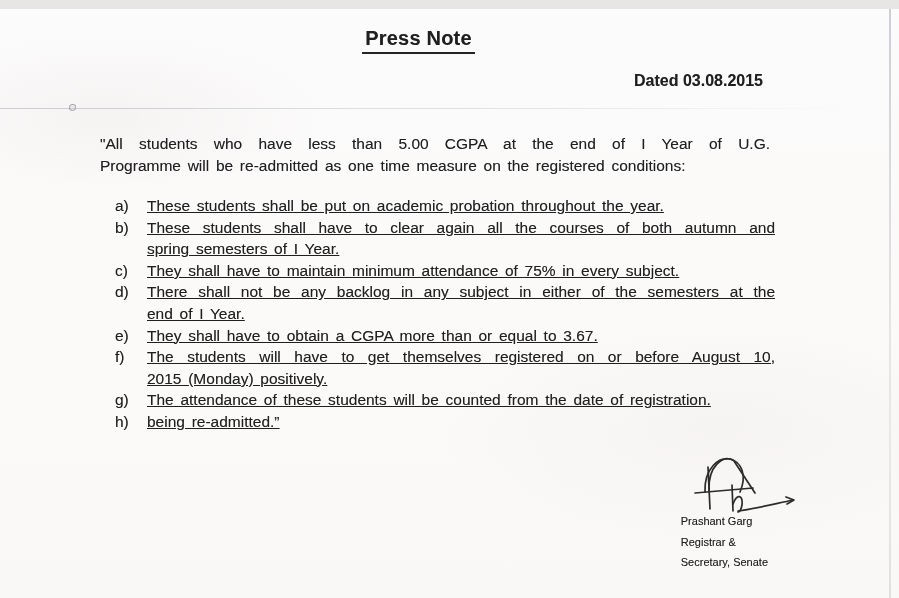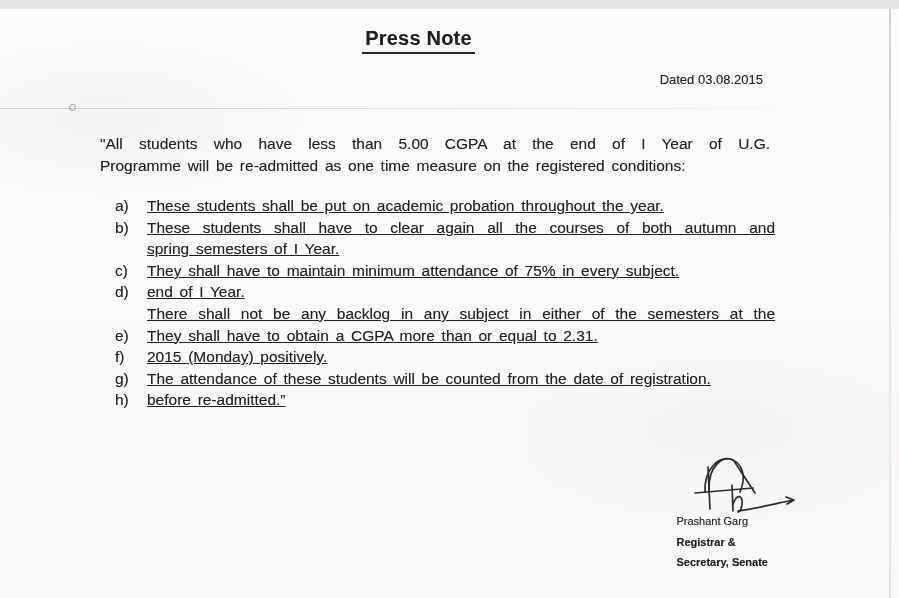--- a/index.html
+++ b/index.html
@@ -58,21 +58,22 @@
     font-weight: 700;
     letter-spacing: 0.2px;
     padding: 0 3px 2px 3px;
     border-bottom: 2px solid #242424;
   }
 
   
   .dated {
     position: absolute;
     top: 63px; right: 136px;
-    font-size: 13px;
+    font-size: 16px;
+    font-weight: bold;
   }
 
   
   .line {
     display: block;
     line-height: 21.6px;
     font-size: 15.5px;
   }
   .line.plain {
     white-space: nowrap;
@@ -117,21 +118,21 @@
     left: 692px; top: 443px;
   }
   .sig-block {
     position: absolute;
     top: 502px; right: 131px;
     text-align: left;
     font-size: 11px;
     line-height: 20.5px;
   }
   .sig-name { font-weight: 400; }
-  .sig-title { font-weight: 700; }
+  .sig-title { font-weight: 400; }
   .sig-title.shifted { padding-right: 47px; }
 </style>
 </head>
 <body>
 
 <div class="paper">
 
   <div class="scanline-h"></div>
   <div class="scanline-v"></div>
   <div class="speck"></div>
@@ -167,50 +168,51 @@
     <div class="cond">
       <span class="marker">c)</span>
       <span class="cond-text">
         <span class="line plain">They shall have to maintain minimum attendance of 75% in every subject.</span>
       </span>
     </div>
 
     <div class="cond">
       <span class="marker">d)</span>
       <span class="cond-text">
+        <span class="line stretch">There shall not be any backlog in any subject in either of the semesters at the</span>
         <span class="line plain">end of I Year.</span>
-        <span class="line stretch">There shall not be any backlog in any subject in either of the semesters at the</span>
       </span>
     </div>
 
     <div class="cond">
       <span class="marker">e)</span>
       <span class="cond-text">
-        <span class="line plain">They shall have to obtain a CGPA more than or equal to 2.31.</span>
+        <span class="line plain">They shall have to obtain a CGPA more than or equal to 3.67.</span>
       </span>
     </div>
 
     <div class="cond">
       <span class="marker">f)</span>
       <span class="cond-text">
+        <span class="line stretch">The students will have to get themselves registered on or before August 10,</span>
         <span class="line plain">2015 (Monday) positively.</span>
       </span>
     </div>
 
     <div class="cond">
       <span class="marker">g)</span>
       <span class="cond-text">
         <span class="line plain">The attendance of these students will be counted from the date of registration.</span>
       </span>
     </div>
 
     <div class="cond">
       <span class="marker">h)</span>
       <span class="cond-text">
-        <span class="line plain">before re-admitted.”</span>
+        <span class="line plain">being re-admitted.”</span>
       </span>
     </div>
 
   </div>
 
   <svg class="sig-scribble" width="110" height="64" viewBox="0 0 110 64" fill="none">
     <g stroke="#2b2b2b" stroke-width="1.7" stroke-linecap="round" stroke-linejoin="round" fill="none">
       <path d="M13,40 C12,16 27,5 38,7 C50,10 55,24 48,40"></path>
       <path d="M17,38 C16,14 31,3 41,8"></path>
       <path d="M3,41 L61,36"></path>

